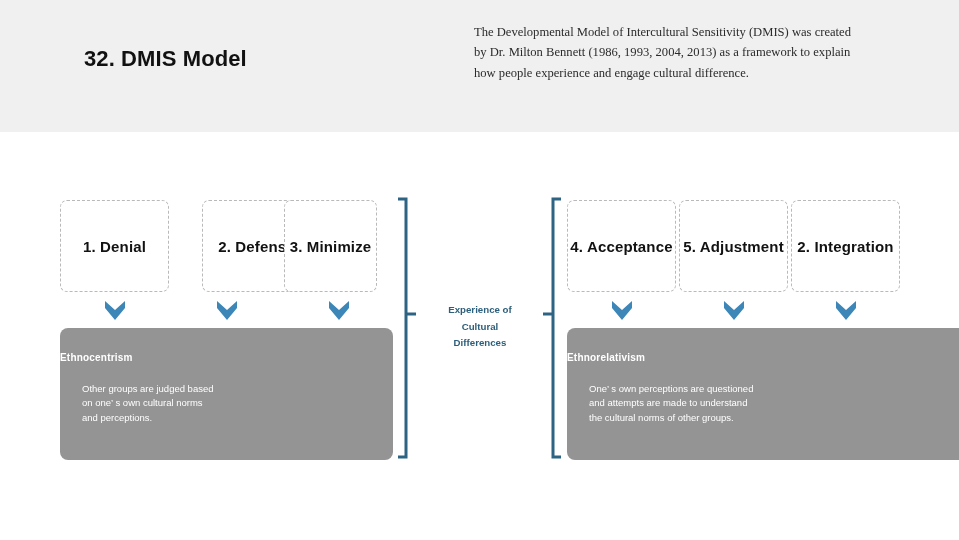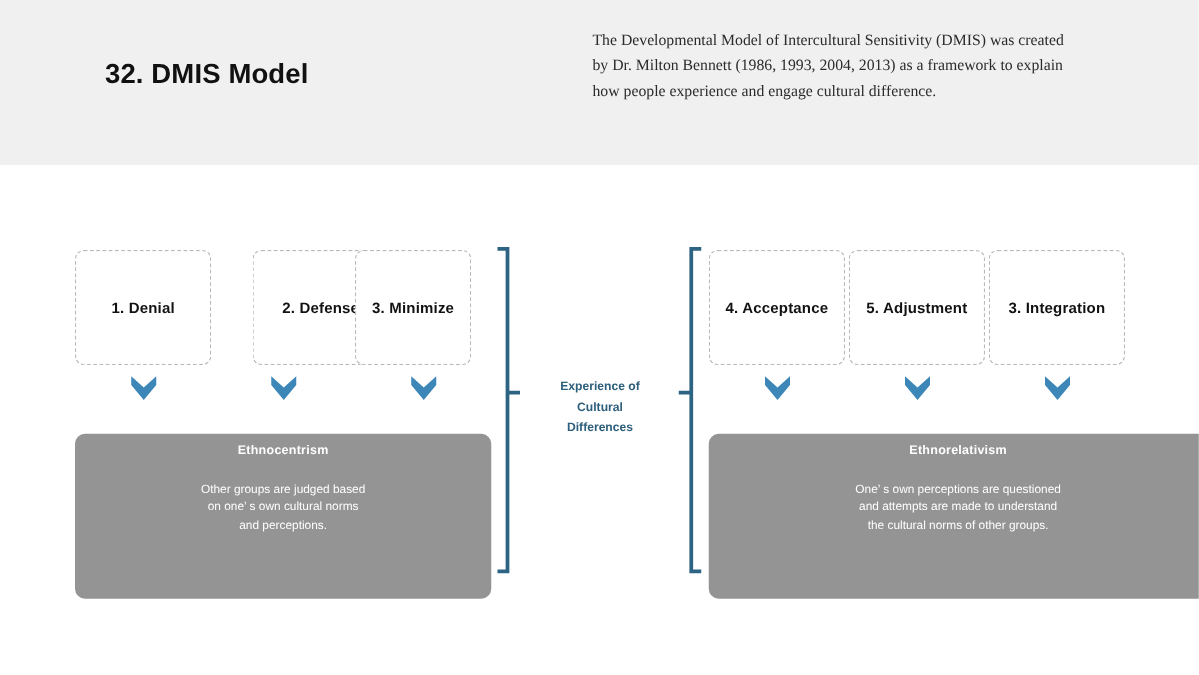--- a/index.html
+++ b/index.html
@@ -61,21 +61,21 @@
     height: 92px;
     border: 1px dashed #b9b9b9;
     border-radius: 7px;
     background: #ffffff;
     box-sizing: border-box;
     display: flex;
     align-items: center;
     justify-content: center;
   }
   .stage-label {
-    font-size: 12px;
+    font-size: 15px;
     font-weight: bold;
     color: #121212;
     text-align: right;
     letter-spacing: 0.15px;
   }
 
   .b1 { left: 60px;  width: 109px; }
   .b2 { left: 172px; width: 109px; margin-left: 30px; }
   .b3 { left: 284px; width: 93px; }
   .b4 { left: 567px; width: 109px; }
@@ -92,27 +92,26 @@
   .c1 { left: 104px; }
   .c2 { left: 216px; }
   .c3 { left: 328px; }
   .c4 { left: 611px; }
   .c5 { left: 723px; }
   .c6 { left: 835px; }
 
   
   .gray-panel {
     position: absolute;
-    top: 347px;
+    top: 328px;
     height: 132px;
     background: #949494;
     border-radius: 8px;
     box-sizing: border-box;
-    padding-top: 8px;
-    text-align: center;
+    padding-top: 24px;
   }
   .gp-left  { left: 60px;  width: 333px; }
   .gp-right { left: 567px; width: 399px; }
 
   .panel-title {
     font-size: 10px;
     font-weight: bold;
     color: #ffffff;
     letter-spacing: 0.2px;
     margin-bottom: 19px;
@@ -166,21 +165,21 @@
     <span class="stage-label">3. Minimize</span>
   </div>
 
   <div class="stage-box b4">
     <span class="stage-label">4. Acceptance</span>
   </div>
   <div class="stage-box b5">
     <span class="stage-label">5. Adjustment</span>
   </div>
   <div class="stage-box b6">
-    <span class="stage-label">3. Integration</span>
+    <span class="stage-label">2. Integration</span>
   </div>
 
   <div class="chev c1">
     <svg viewBox="0 0 22 21" width="22" height="21" aria-hidden="true">
       <path d="M1 1 L1 8 L11 20 L21 8 L21 1 L11 10 Z" fill="#3d86b8"></path>
     </svg>
   </div>
   <div class="chev c2">
     <svg viewBox="0 0 22 21" width="22" height="21" aria-hidden="true">
       <path d="M1 1 L1 8 L11 20 L21 8 L21 1 L11 10 Z" fill="#3d86b8"></path>

